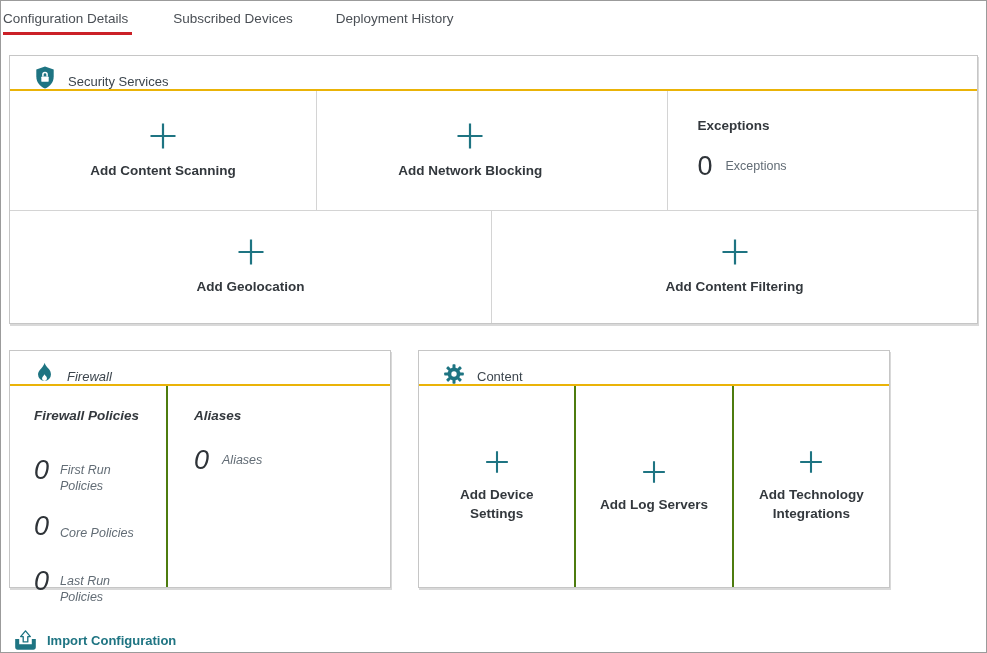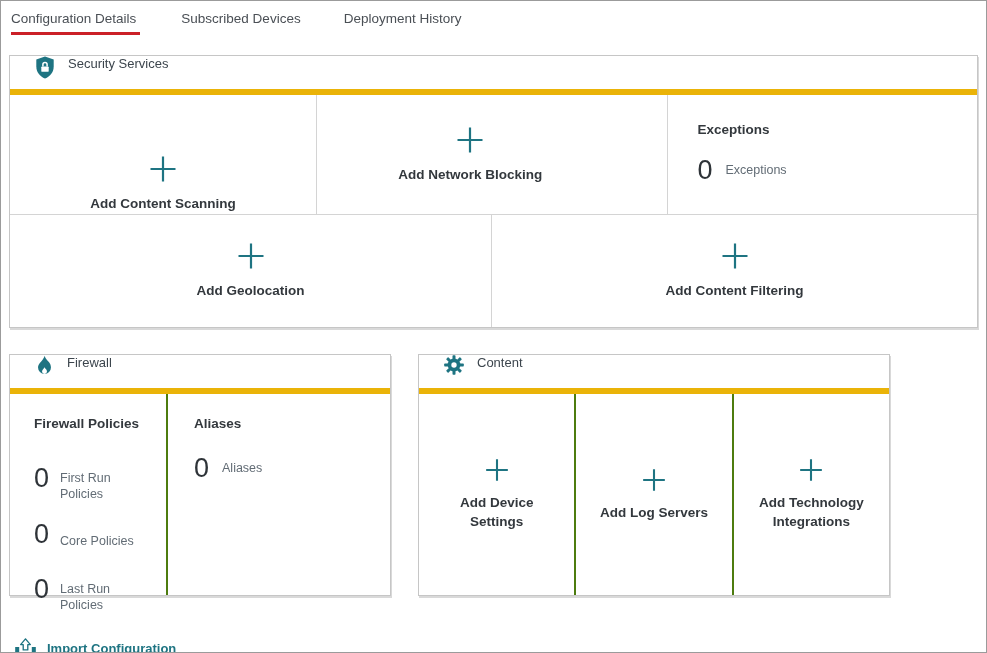--- a/index.html
+++ b/index.html
@@ -3,56 +3,56 @@
 <meta charset="utf-8">
 <style>
   html,body{margin:0;padding:0;}
   body{
     width:987px;height:653px;box-sizing:border-box;overflow:hidden;
     background:#ffffff;border:1px solid #9b9b9b;
     font-family:"Liberation Sans","DejaVu Sans",sans-serif;
     color:#3c444c;
   }
   
-  .tabs{display:flex;gap:41px;padding:10px 0 0 10px;height:24px;}
+  .tabs{display:flex;gap:41px;padding:10px 0 0 2px;height:24px;}
   .tab{font-size:13.5px;color:#4a4f55;padding:0 2px 5px 0;cursor:pointer;}
   .tab.active{border-bottom:3px solid #cb2027;padding-right:4px;}
   
   .panel{
     background:#fff;border:1px solid #c6c6c6;
     box-shadow:1px 2px 0 #d9d9d9;
   }
   .panel-header{
-    height:33px;display:flex;align-items:flex-start;gap:13px;
-    padding-left:25px;border-bottom:6px solid #eab308;
+    height:33px;display:flex;align-items:flex-end;gap:13px;
+    padding-left:25px;border-bottom:2px solid #eab308;
   }
   .panel-header .hicon{display:flex;align-items:center;color:#1e7482;}
   .panel-title{font-size:13px;color:#3c454d;}
   
   .sec-panel{margin:20px 9px 0 8px;width:969px;box-sizing:border-box;}
   .sec-row{display:flex;}
   .sec-row .cell{box-sizing:border-box;}
   .cell + .cell{border-left:1px solid #d4d4d4;}
   .row1{height:119px;}
   .row2{height:112px;border-top:1px solid #d4d4d4;}
   .add-card{
     display:flex;flex-direction:column;align-items:center;justify-content:center;
     gap:11px;cursor:pointer;
   }
   .add-card .plus{color:#1e7482;line-height:0;}
   .card-title{font-size:13.5px;font-weight:bold;color:#33383d;text-align:center;line-height:1.4;}
-  .c1{width:322px;justify-content:flex-end;} .c2{width:323px;} .c3{width:324px;margin-left:44px;}
+  .c1{width:322px;} .c2{width:323px;} .c3{width:324px;margin-left:44px;}
   .c4{width:482px;} .c5{width:487px;}
   .exceptions-cell{padding:26px 0 0 29px;}
   .count-row{display:flex;align-items:center;gap:13px;margin-top:17px;}
   .big-zero{font-size:27px;font-weight:400;color:#2e3338;line-height:1;}
   .count-label{font-size:12.5px;color:#626c75;line-height:1.25;}
   
   .bottom{display:flex;margin:26px 0 0 8px;gap:27px;align-items:flex-start;}
-  .fw-panel{width:382px;box-sizing:border-box;}
+  .fw-panel{width:382px;box-sizing:border-box;font-style:italic;}
   .set-panel{width:472px;box-sizing:border-box;}
   .cols{display:flex;height:201px;}
   .col{box-sizing:border-box;}
   .col + .col{border-left:2px solid #4d7c0f;}
   .fw-col1{width:156px;padding:22px 0 0 24px;}
   .fw-col2{width:155px;padding:22px 0 0 26px;}
   .fw-col3{width:157px;}
   .col-heading{font-size:13.5px;font-weight:bold;color:#33383d;}
   .fw-items{display:flex;flex-direction:column;gap:16px;margin-top:24px;}
   .fw-item{display:flex;align-items:center;gap:11px;min-height:32px;}

